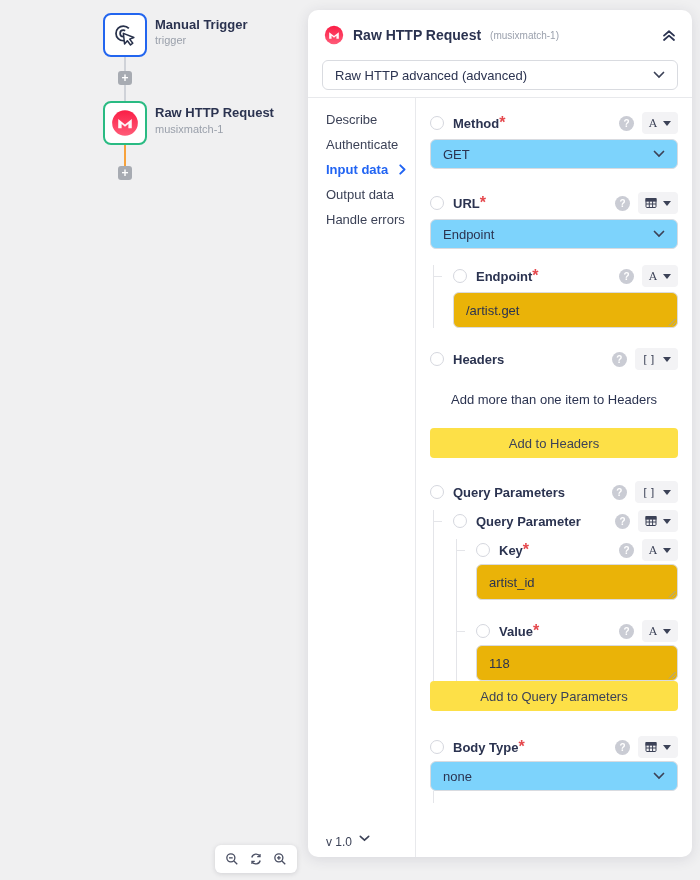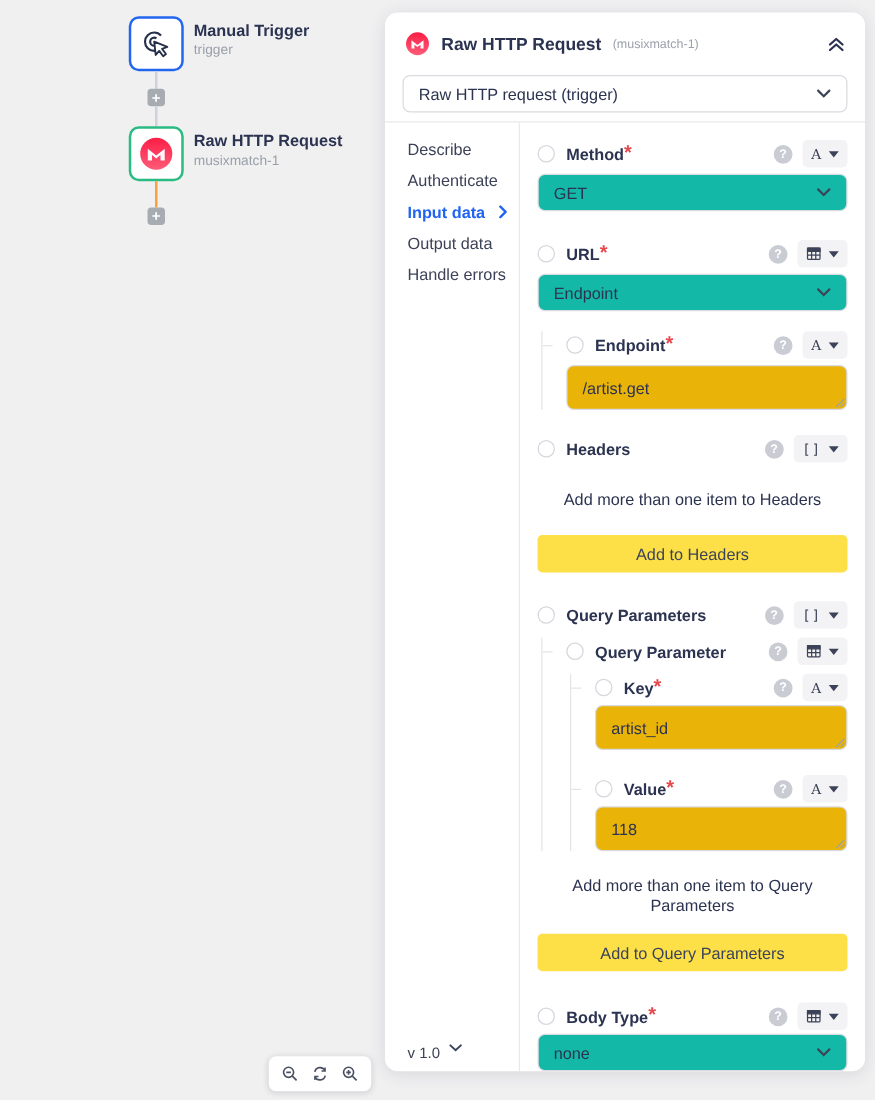--- a/index.html
+++ b/index.html
@@ -74,21 +74,21 @@
   .rowctl { margin-left:auto; display:flex; align-items:center; gap:8px; }
   .qicon { width:15px; height:15px; border-radius:50%; background:#caccd4; color:#fff;
            font-size:10px; font-weight:700; display:flex; align-items:center; justify-content:center; cursor:pointer; }
   .tbox { height:22px; background:#f3f3f5; border-radius:4px; display:flex; align-items:center;
           gap:6px; padding:0 7px; cursor:pointer; }
   .tbox .caret { width:0; height:0; border-left:4px solid transparent; border-right:4px solid transparent;
                  border-top:5px solid #3c4257; }
   .tA { font-family:"DejaVu Serif", serif; font-size:11px; color:#3c4257; line-height:1; }
   .tArr { font-family:"DejaVu Sans Mono", monospace; font-size:11px; color:#3c4257; line-height:1; letter-spacing:1px; }
 
-  .fselect { height:30px; border:1px solid #d9dbe0; border-radius:6px; background:#14b8a6;
+  .fselect { height:30px; border:1px solid #d9dbe0; border-radius:6px; background:#7dd3fc;
              display:flex; align-items:center; padding:12px 12px; font-size:13px; color:#2b3350; cursor:pointer; }
   .inpwrap { position:relative; }
   .tinput { width:100%; height:36px; border:1px solid #d9dbe0; border-radius:6px; background:#eab308;
             padding:0 12px; font-family:"Liberation Sans", sans-serif; font-size:13px; color:#2b3350; }
   .grip { position:absolute; right:2.5px; bottom:2.5px; display:flex; }
 
   .nest { position:relative; border-left:1px solid #e4e5e9; padding-left:19px; margin-left:3px; }
   .ticked::before { content:""; position:absolute; left:-19px; top:50%; width:8px; height:1px; background:#e4e5e9; }
 
   .fhint { font-size:13px; color:#2b3350; text-align:center; line-height:16px; }
@@ -191,21 +191,21 @@
     <span class="panel-sub">(musixmatch-1)</span>
     <span class="collapse-btn">
       <svg width="14" height="13" viewBox="0 0 14 13" fill="none" stroke="#2b3350" stroke-width="1.8" stroke-linecap="round" stroke-linejoin="round">
         <path d="M2,6.6 L7,2.2 L12,6.6"></path>
           <path d="M2,11 L7,6.6 L12,11"></path>
       </svg>
     </span>
   </div>
 
   <div class="op-select">
-    <span>Raw HTTP request (trigger)</span>
+    <span>Raw HTTP advanced (advanced)</span>
     <span class="chev-right">
       <svg width="12" height="8" viewBox="0 0 12 8" fill="none" stroke="#3c4257" stroke-width="1.7" stroke-linecap="round">
           <path d="M1.5,1.5 L6,6 L10.5,1.5"></path>
         </svg>
     </span>
   </div>
 
   <div class="panel-body">
 
     <div class="pnav">
@@ -396,21 +396,20 @@
             <span class="grip">
               <svg width="9" height="9" viewBox="0 0 9 9" stroke="#9aa0ab" stroke-width="1">
                   <line x1="2" y1="8.5" x2="8.5" y2="2"></line>
                   <line x1="5.5" y1="8.5" x2="8.5" y2="5.5"></line>
                 </svg>
             </span>
           </div>
         </div>
       </div>
 
-      <div class="fhint mb14" style="margin-top:20px;">Add more than one item to Query Parameters</div>
       <button class="fbtn mb25">Add to Query Parameters</button>
 
       <div class="frow mb3">
         <span class="radio"></span>
         <span class="flabel">Body Type</span>
           <span class="req">*</span>
         <span class="rowctl">
           <span class="qicon">?</span>
           <span class="tbox">
             <svg width="12" height="12" viewBox="0 0 12 12" fill="none" stroke="#3c4257" stroke-width="1">

